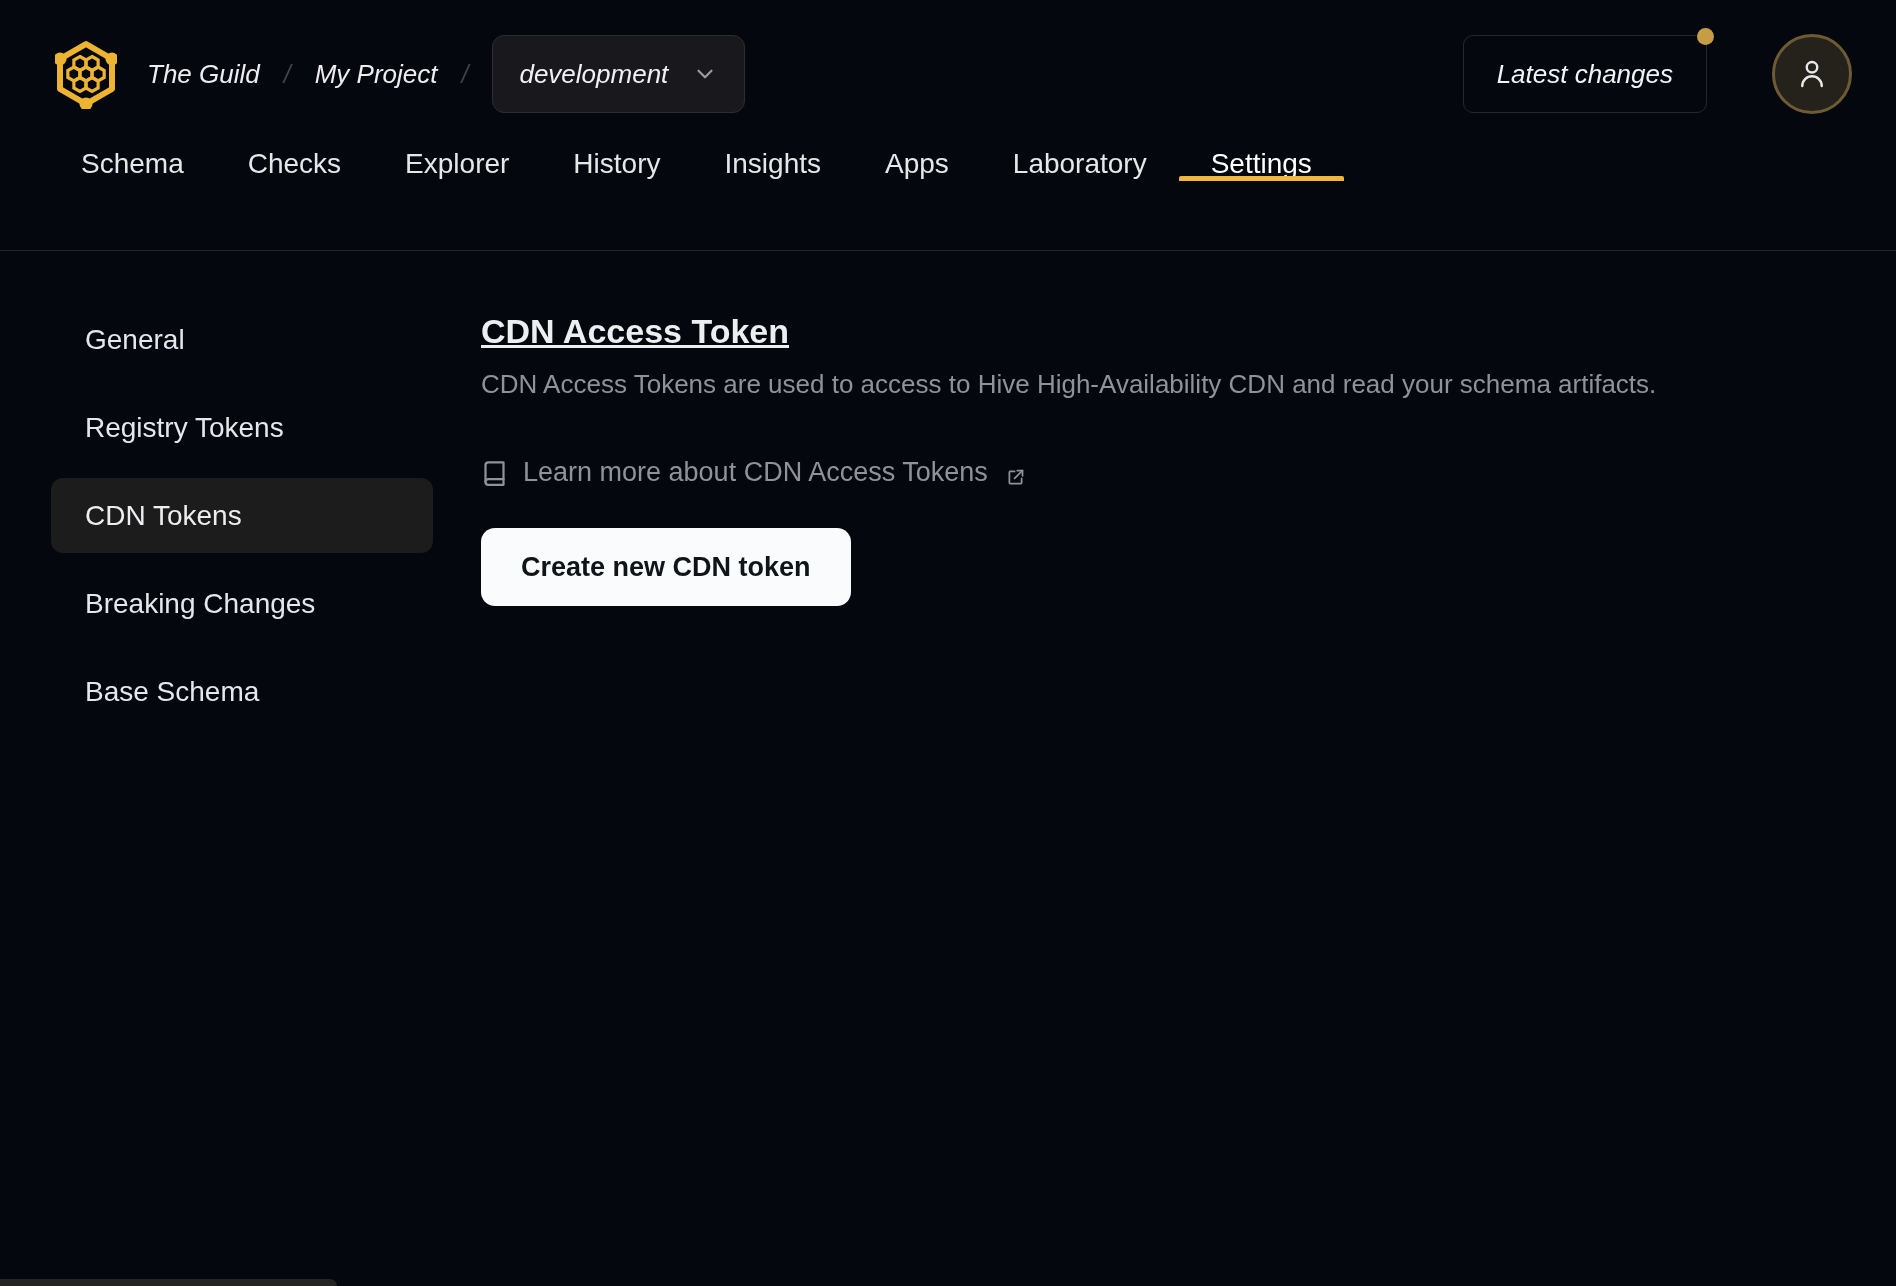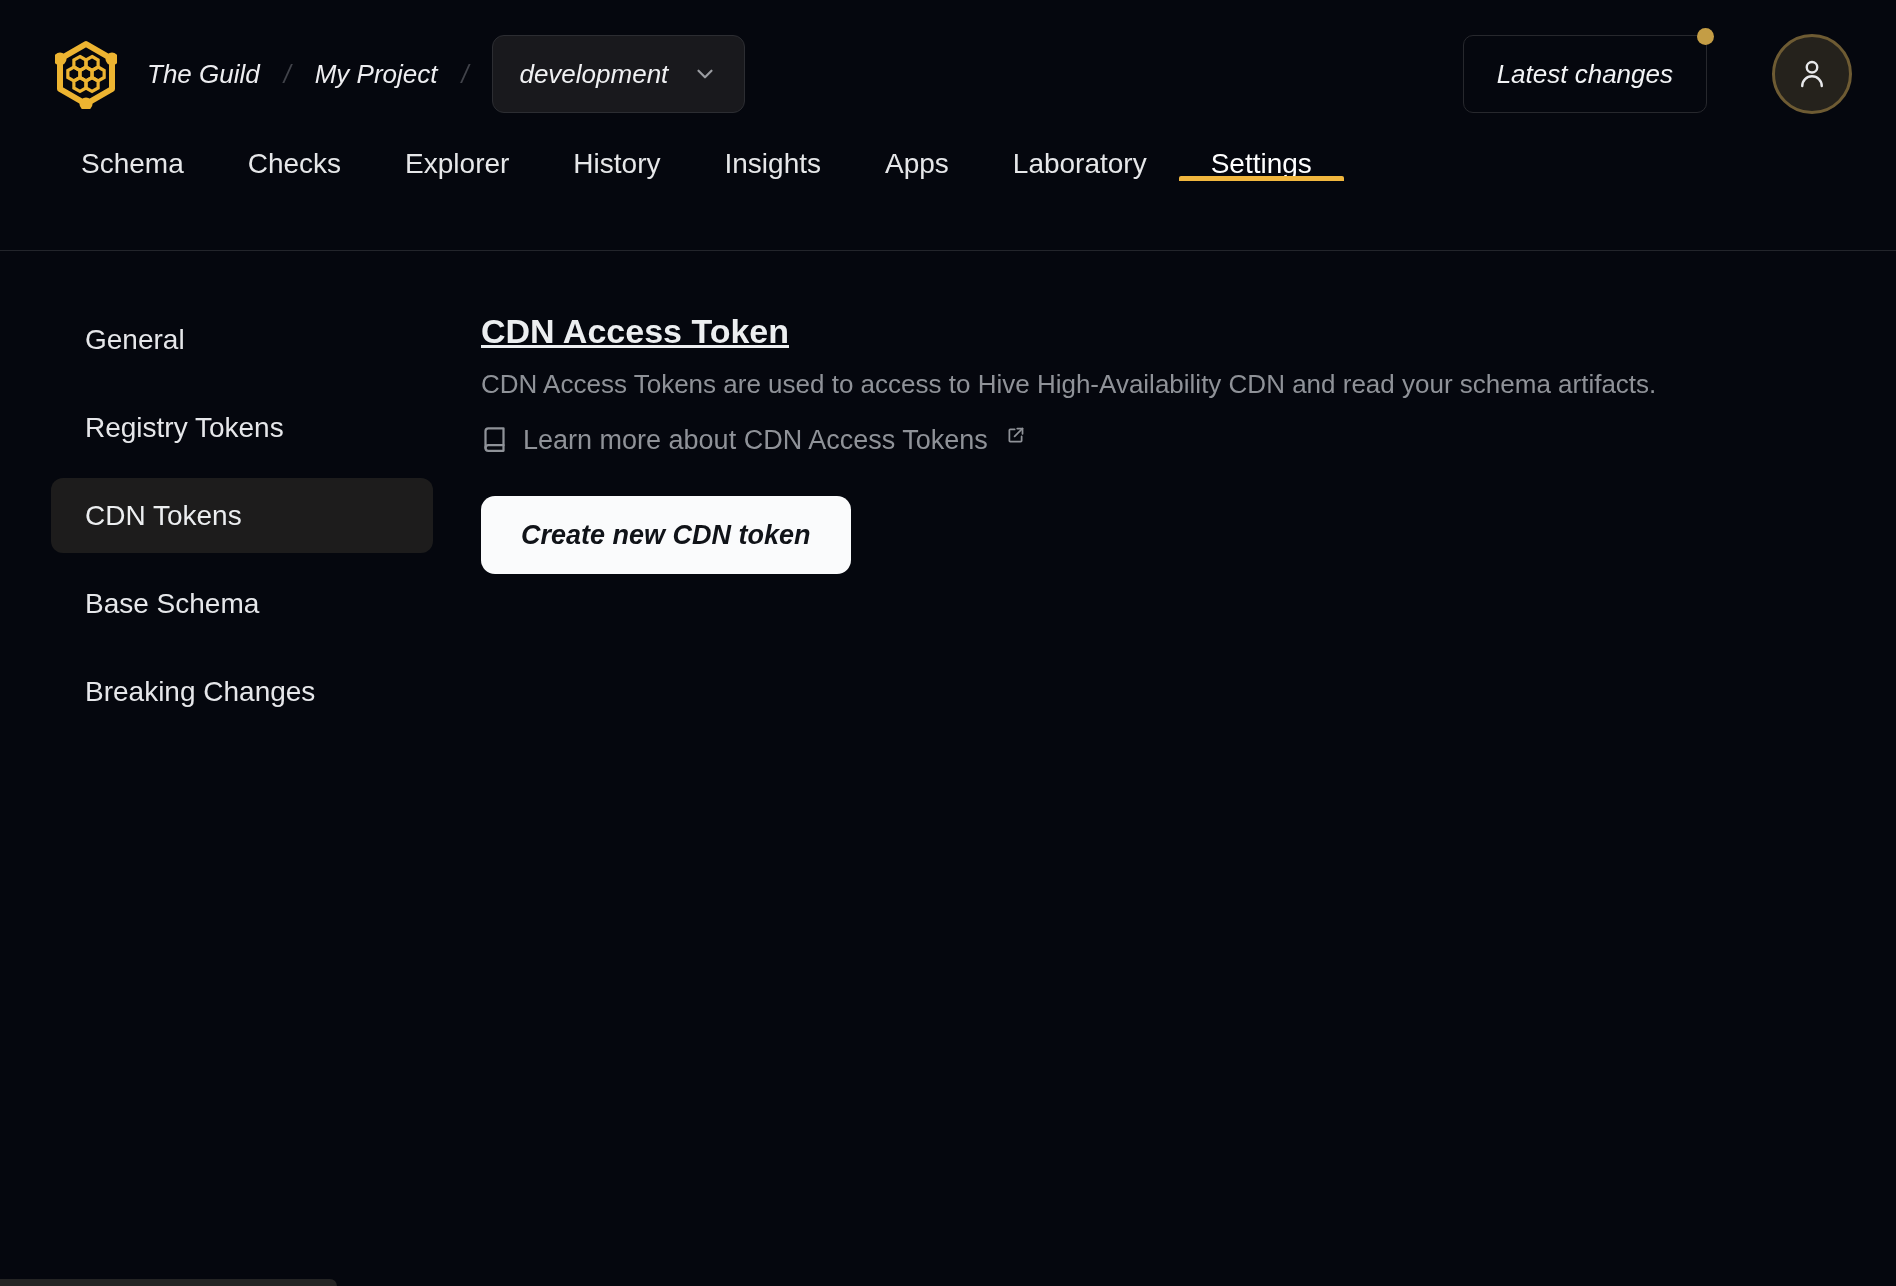--- a/index.html
+++ b/index.html
@@ -84,36 +84,35 @@
     display: flex; align-items: center;
     padding-left: 34px; border-radius: 12px;
     font-size: 28px; color: #e6e7ea; cursor: pointer;
   }
   .side-item.active { background: #1d1c1c; color: #eceef0; }
 
   .main { flex: 1; padding: 58px 60px 0 48px; }
   .page-title { font-size: 34px; font-weight: 700; color: #eceef0; line-height: 44px; text-decoration: underline; }
   .page-desc { margin-top: 14px; font-size: 26px; color: #8f9298; line-height: 34px; }
   .learn-more {
-    margin-top: 24px;
-    display: flex; align-items: flex-start; gap: 15px;
+    margin-top: 56px;
+    display: flex; align-items: flex-end; gap: 15px;
     font-size: 27px; color: #8f9298; cursor: pointer; width: fit-content;
   }
   .learn-more svg { stroke: #8f9298; fill: none; flex: 0 0 auto; }
   .book-ic { width: 27px; height: 29px; }
   .ext-ic { width: 21px; height: 21px; margin-left: 2px; }
   .create-btn {
     margin-top: 40px;
     height: 78px; padding: 0 40px;
     background: #fafbfc; color: #101318;
     border: none; border-radius: 14px;
     font-family: "Liberation Sans", sans-serif;
     font-size: 27px; font-weight: 600;
     cursor: pointer;
-    font-style: italic;
   }
 
   
   .toast-peek {
     position: fixed; left: 0; bottom: 0;
     width: 337px; height: 7px;
     background: #242424;
     border-top-right-radius: 8px;
   }
 </style>
@@ -180,22 +179,22 @@
   <div class="tab active">Settings</div>
 
 </div>
 
 <div class="content">
 
   <div class="sidebar">
     <div class="side-item">General</div>
     <div class="side-item">Registry Tokens</div>
     <div class="side-item active">CDN Tokens</div>
+    <div class="side-item">Breaking Changes</div>
     <div class="side-item">Base Schema</div>
-    <div class="side-item">Breaking Changes</div>
   </div>
 
   <div class="main">
     <div class="page-title">CDN Access Token</div>
     <div class="page-desc">CDN Access Tokens are used to access to Hive High-Availability CDN and read your schema artifacts.</div>
 
     <div class="learn-more">
       <svg class="book-ic" viewBox="0 0 24 24" stroke-width="2" stroke-linecap="round" stroke-linejoin="round">
         <path d="M4 19.5A2.5 2.5 0 0 1 6.5 17H20"></path>
         <path d="M6.5 2H20v20H6.5A2.5 2.5 0 0 1 4 19.5v-15A2.5 2.5 0 0 1 6.5 2z"></path>

